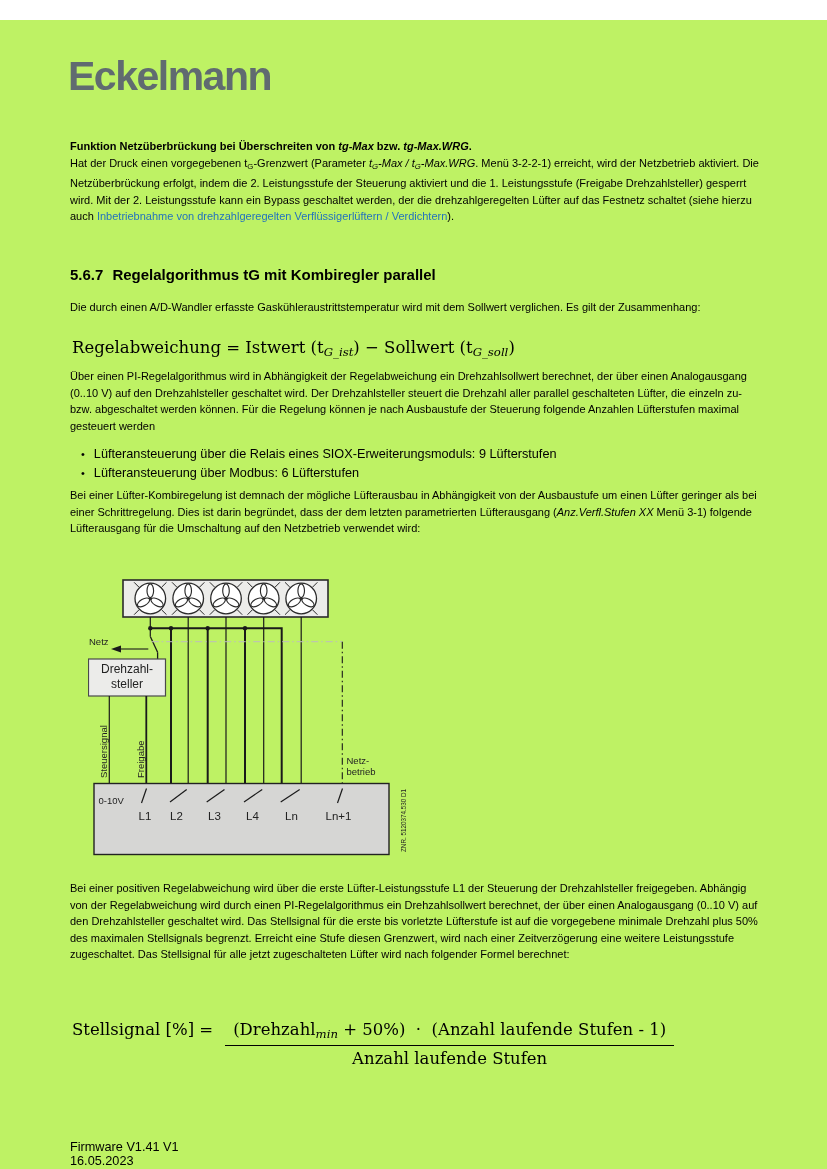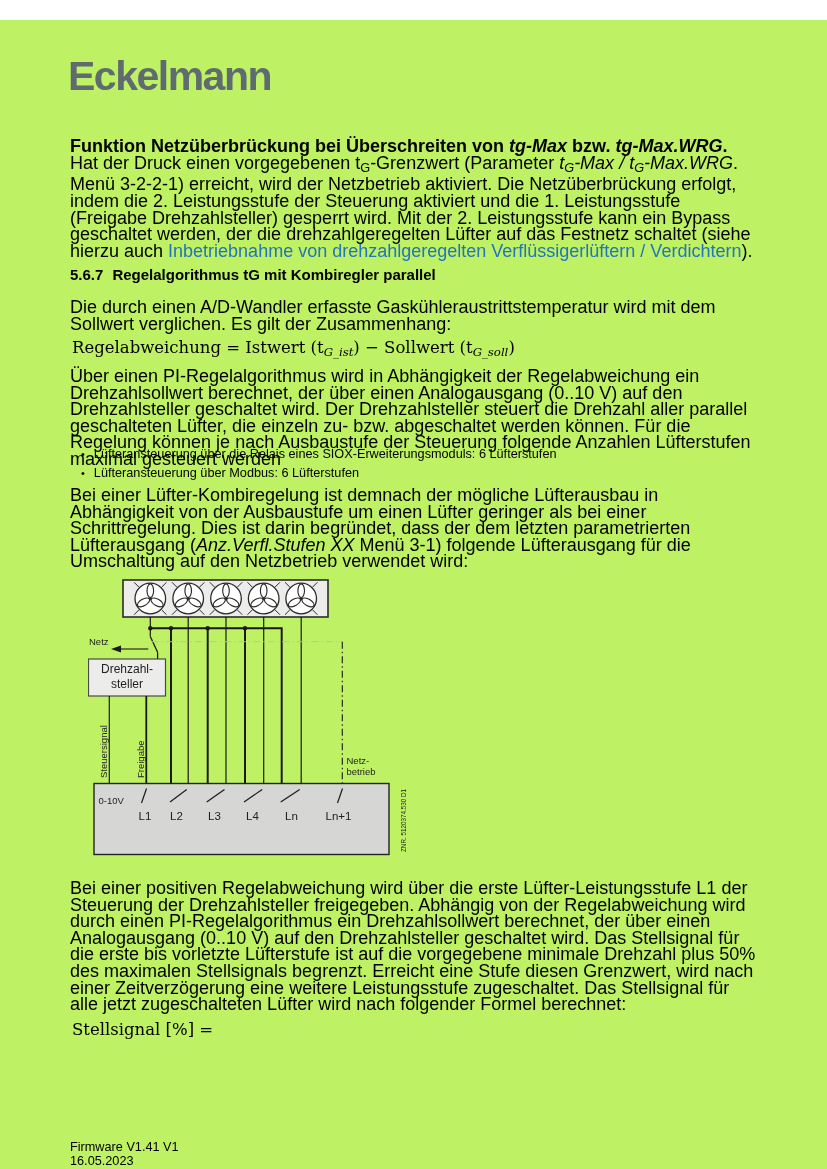--- a/index.html
+++ b/index.html
@@ -1,21 +1,21 @@
 <!DOCTYPE html>
 <html style="--link: #2373bd; --logo: #606b70;"><head>
 <meta charset="utf-8">
 <style>
   html,body{margin:0;padding:0;background:#fff;}
   .page{position:relative;width:827px;height:1169px;background:#bef264;
         font-family:"Liberation Sans",sans-serif;color:#000;overflow:hidden;margin-top:20px;}
   .abs{position:absolute;}
   .logo{left:68px;top:36px;font-size:41px;line-height:40px;font-weight:700;
         color:var(--logo,#606b70);letter-spacing:-1.5px;}
-  .para{left:70px;width:692px;font-size:18px;line-height:16.6px;}
+  .para{left:70px;width:692px;font-size:11px;line-height:16.6px;}
   .intro-head{font-weight:700;}
   .sec{left:70px;top:246px;margin:0;font-size:15px;font-weight:700;text-align:right;}
   .sec-num{margin-right:9px;}
   .formula{font-family:"DejaVu Serif",serif;font-size:16.5px;color:#000;}
   .formula1{left:72px;top:318px;}
   .bullets{left:70px;top:425px;margin:0;padding:0;list-style:none;
            font-size:12.7px;line-height:18.5px;}
   .bullets li{display:flex;}
   .bullets .dot{padding-left:11px;margin-right:9px;font-size:11px;line-height:18.5px;}
   .formula2{left:72px;top:1000px;display:flex;
@@ -51,21 +51,21 @@
 
   <div class="abs formula formula1"><span class="r-n">Regelabweichung = Istwert (t</span><span class="r-isub">G_ist</span><span class="r-n">) − Sollwert (t</span><span class="r-isub">G_soll</span><span class="r-n">)</span></div>
 
   <div class="abs para" style="top:279px">Die durch einen A/D-Wandler erfasste Gaskühleraustrittstemperatur wird mit dem Sollwert verglichen. Es gilt der Zusammenhang:</div>
 
   <div class="abs para" style="top:348px">Über einen PI-Regelalgorithmus wird in Abhängigkeit der Regelabweichung ein Drehzahlsollwert berechnet, der über einen Analogausgang (0..10 V) auf den Drehzahlsteller geschaltet wird. Der Drehzahlsteller steuert die Drehzahl aller parallel geschalteten Lüfter, die einzeln zu- bzw. abgeschaltet werden können. Für die Regelung können je nach Ausbaustufe der Steuerung folgende Anzahlen Lüfterstufen maximal gesteuert werden</div>
 
   <ul class="abs bullets">
     <li>
         <span class="dot">•</span>
-        <span>Lüfteransteuerung über die Relais eines SIOX-Erweiterungsmoduls: 6 Lüfterstufen</span>
+        <span>Lüfteransteuerung über die Relais eines SIOX-Erweiterungsmoduls: 9 Lüfterstufen</span>
       </li>
     <li>
         <span class="dot">•</span>
         <span>Lüfteransteuerung über Modbus: 6 Lüfterstufen</span>
       </li>
   </ul>
 
   <div class="abs para" style="top:467px"><span class="r-n">Bei einer Lüfter-Kombiregelung ist demnach der mögliche Lüfterausbau in Abhängigkeit von der Ausbaustufe um einen Lüfter geringer als bei einer Schrittregelung. Dies ist darin begründet, dass der dem letzten parametrierten Lüfterausgang (</span><span class="r-i">Anz.Verfl.Stufen XX</span><span class="r-n"> Menü 3-1) folgende Lüfterausgang für die Umschaltung auf den Netzbetrieb verwendet wird:</span></div>
 
   <svg class="abs" style="left:88px;top:553px" width="320" height="292" viewBox="0 0 320 292">
@@ -161,20 +161,24 @@
       <text x="250.5" y="246.5">Ln+1</text>
     </g>
 
     <text x="318" y="279" font-size="6.3" fill="#454f63" transform="rotate(-90 318 279)">ZNR. 5120374.530 D1</text>
   </svg>
 
   <div class="abs para" style="top:860px">Bei einer positiven Regelabweichung wird über die erste Lüfter-Leistungsstufe L1 der Steuerung der Drehzahlsteller freigegeben. Abhängig von der Regelabweichung wird durch einen PI-Regelalgorithmus ein Drehzahlsollwert berechnet, der über einen Analogausgang (0..10 V) auf den Drehzahlsteller geschaltet wird. Das Stellsignal für die erste bis vorletzte Lüfterstufe ist auf die vorgegebene minimale Drehzahl plus 50% des maximalen Stellsignals begrenzt. Erreicht eine Stufe diesen Grenzwert, wird nach einer Zeitverzögerung eine weitere Leistungsstufe zugeschaltet. Das Stellsignal für alle jetzt zugeschalteten Lüfter wird nach folgender Formel berechnet:</div>
 
   <div class="abs formula2">
     <span><span class="r-n">Stellsignal [%] =</span></span>
+    <span class="frac">
+      <span class="num"><span class="r-n">(Drehzahl</span><span class="r-isub">min</span><span class="r-n"> + 50%) &nbsp;·&nbsp; (Anzahl laufende Stufen - 1)</span></span>
+      <span class="den">Anzahl laufende Stufen</span>
+    </span>
   </div>
 
   <div class="abs footer">
     <span>Firmware V1.41 V1</span>
     <span>16.05.2023</span>
     <span>70/243</span>
   </div>
 
 </div>
 

